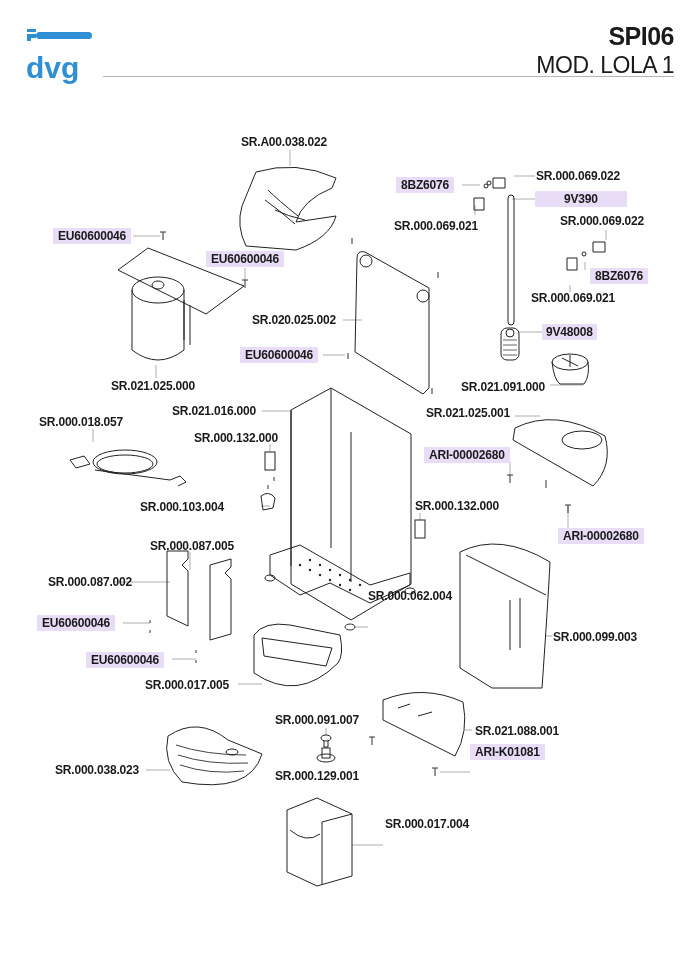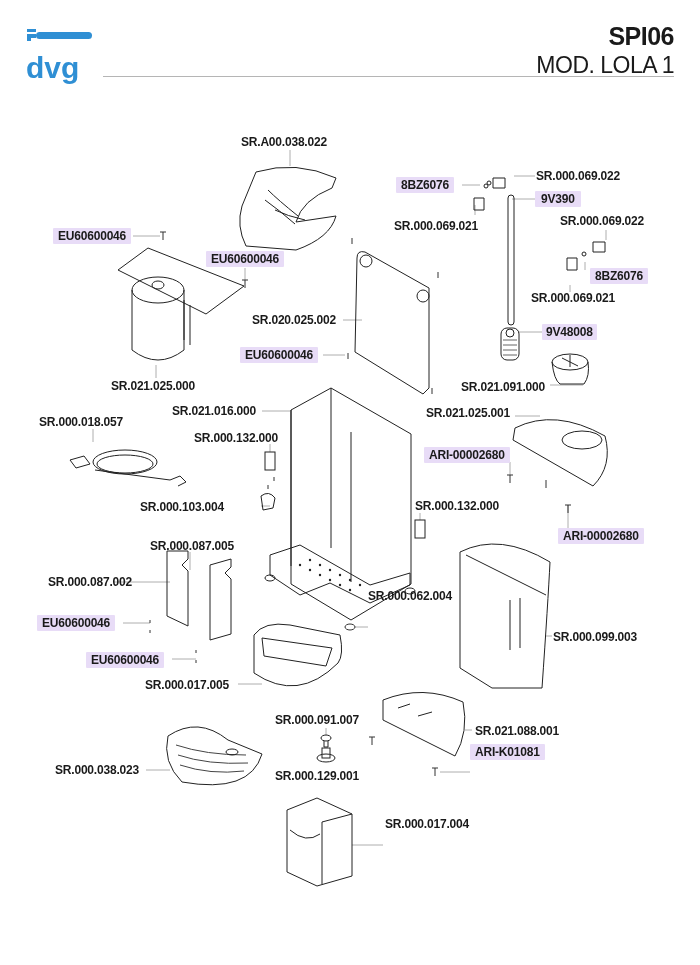--- a/index.html
+++ b/index.html
@@ -208,21 +208,21 @@
       <path d="M196 660 v3"></path>
     <path d="M372 737 v8 M369 737 h6"></path>
       <path d="M435 768 v8 M432 768 h6"></path>
     <ellipse cx="350" cy="627" rx="5" ry="3"></ellipse>
   </g>
 </svg>
 
 <div class="lbl" style="left:241px;top:134px">SR.A00.038.022</div>
 <div class="lbl" style="left:536px;top:168px">SR.000.069.022</div>
 <div class="lbl hl" style="left:396px;top:177px">8BZ6076</div>
-<div class="lbl hl" style="left:535px;top:191px;padding:0 6px">9V390</div>
+<div class="lbl hl" style="left:535px;top:191px;padding:0 29px">9V390</div>
 <div class="lbl" style="left:394px;top:218px">SR.000.069.021</div>
 <div class="lbl" style="left:560px;top:213px">SR.000.069.022</div>
 <div class="lbl hl" style="left:53px;top:228px">EU60600046</div>
 <div class="lbl hl" style="left:206px;top:251px">EU60600046</div>
 <div class="lbl hl" style="left:590px;top:268px">8BZ6076</div>
 <div class="lbl" style="left:531px;top:290px">SR.000.069.021</div>
 <div class="lbl" style="left:252px;top:312px">SR.020.025.002</div>
 <div class="lbl hl" style="left:542px;top:324px;padding:0 4px">9V48008</div>
 <div class="lbl hl" style="left:240px;top:347px">EU60600046</div>
 <div class="lbl" style="left:111px;top:378px">SR.021.025.000</div>

